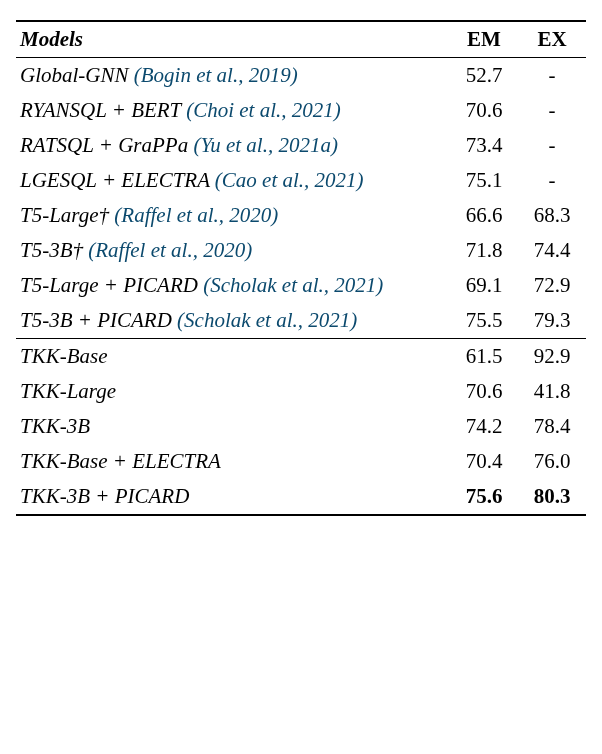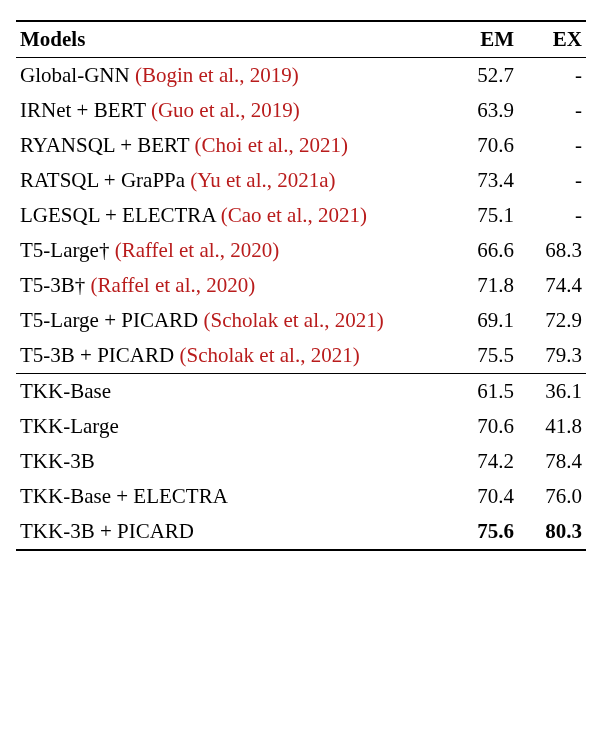--- a/index.html
+++ b/index.html
@@ -19,63 +19,59 @@
     th, td {
       padding: 5px 4px;
       text-align: left;
       vertical-align: middle;
     }
     th {
       font-weight: bold;
       text-align: left;
     }
     th.num, td.num {
-      text-align: right;
+      text-align: center;
       width: 60px;
       white-space: nowrap;
     }
     .top-border {
       border-top: 2.5px solid #000;
     }
     .bottom-border {
       border-bottom: 2.5px solid #000;
     }
     .thin-border-bottom {
       border-bottom: 1px solid #000;
     }
     .cite {
-      color: #b91c1c;
+      color: #0c4a6e;
     }
     .bold {
       font-weight: bold;
     }
     .model-col {
       white-space: nowrap;
+      font-style: italic;
     }
   </style>
 </head>
 <body>
 
 <table>
   <thead>
     <tr class="top-border thin-border-bottom">
       <th class="model-col">Models</th>
       <th class="num">EM</th>
       <th class="num">EX</th>
     </tr>
   </thead>
   <tbody id="tbody-1">
       <tr>
         <td class="model-col"><span>Global-GNN</span> <span class="cite">(Bogin et al., 2019)</span></td>
         <td class="num">52.7</td>
-        <td class="num">-</td>
-      </tr>
-      <tr>
-        <td class="model-col"><span>IRNet + BERT</span> <span class="cite">(Guo et al., 2019)</span></td>
-        <td class="num">63.9</td>
         <td class="num">-</td>
       </tr>
       <tr>
         <td class="model-col"><span>RYANSQL + BERT</span> <span class="cite">(Choi et al., 2021)</span></td>
         <td class="num">70.6</td>
         <td class="num">-</td>
       </tr>
       <tr>
         <td class="model-col"><span>RATSQL + GraPPa</span> <span class="cite">(Yu et al., 2021a)</span></td>
         <td class="num">73.4</td>
@@ -104,21 +100,21 @@
       <tr class="thin-border-bottom">
         <td class="model-col"><span>T5-3B + PICARD</span> <span class="cite">(Scholak et al., 2021)</span></td>
         <td class="num">75.5</td>
         <td class="num">79.3</td>
       </tr>
     </tbody>
   <tbody id="tbody-2">
       <tr>
         <td class="model-col"><span>TKK-Base</span></td>
         <td class="num">61.5</td>
-        <td class="num">36.1</td>
+        <td class="num">92.9</td>
       </tr>
       <tr>
         <td class="model-col"><span>TKK-Large</span></td>
         <td class="num">70.6</td>
         <td class="num">41.8</td>
       </tr>
       <tr>
         <td class="model-col"><span>TKK-3B</span></td>
         <td class="num">74.2</td>
         <td class="num">78.4</td>

